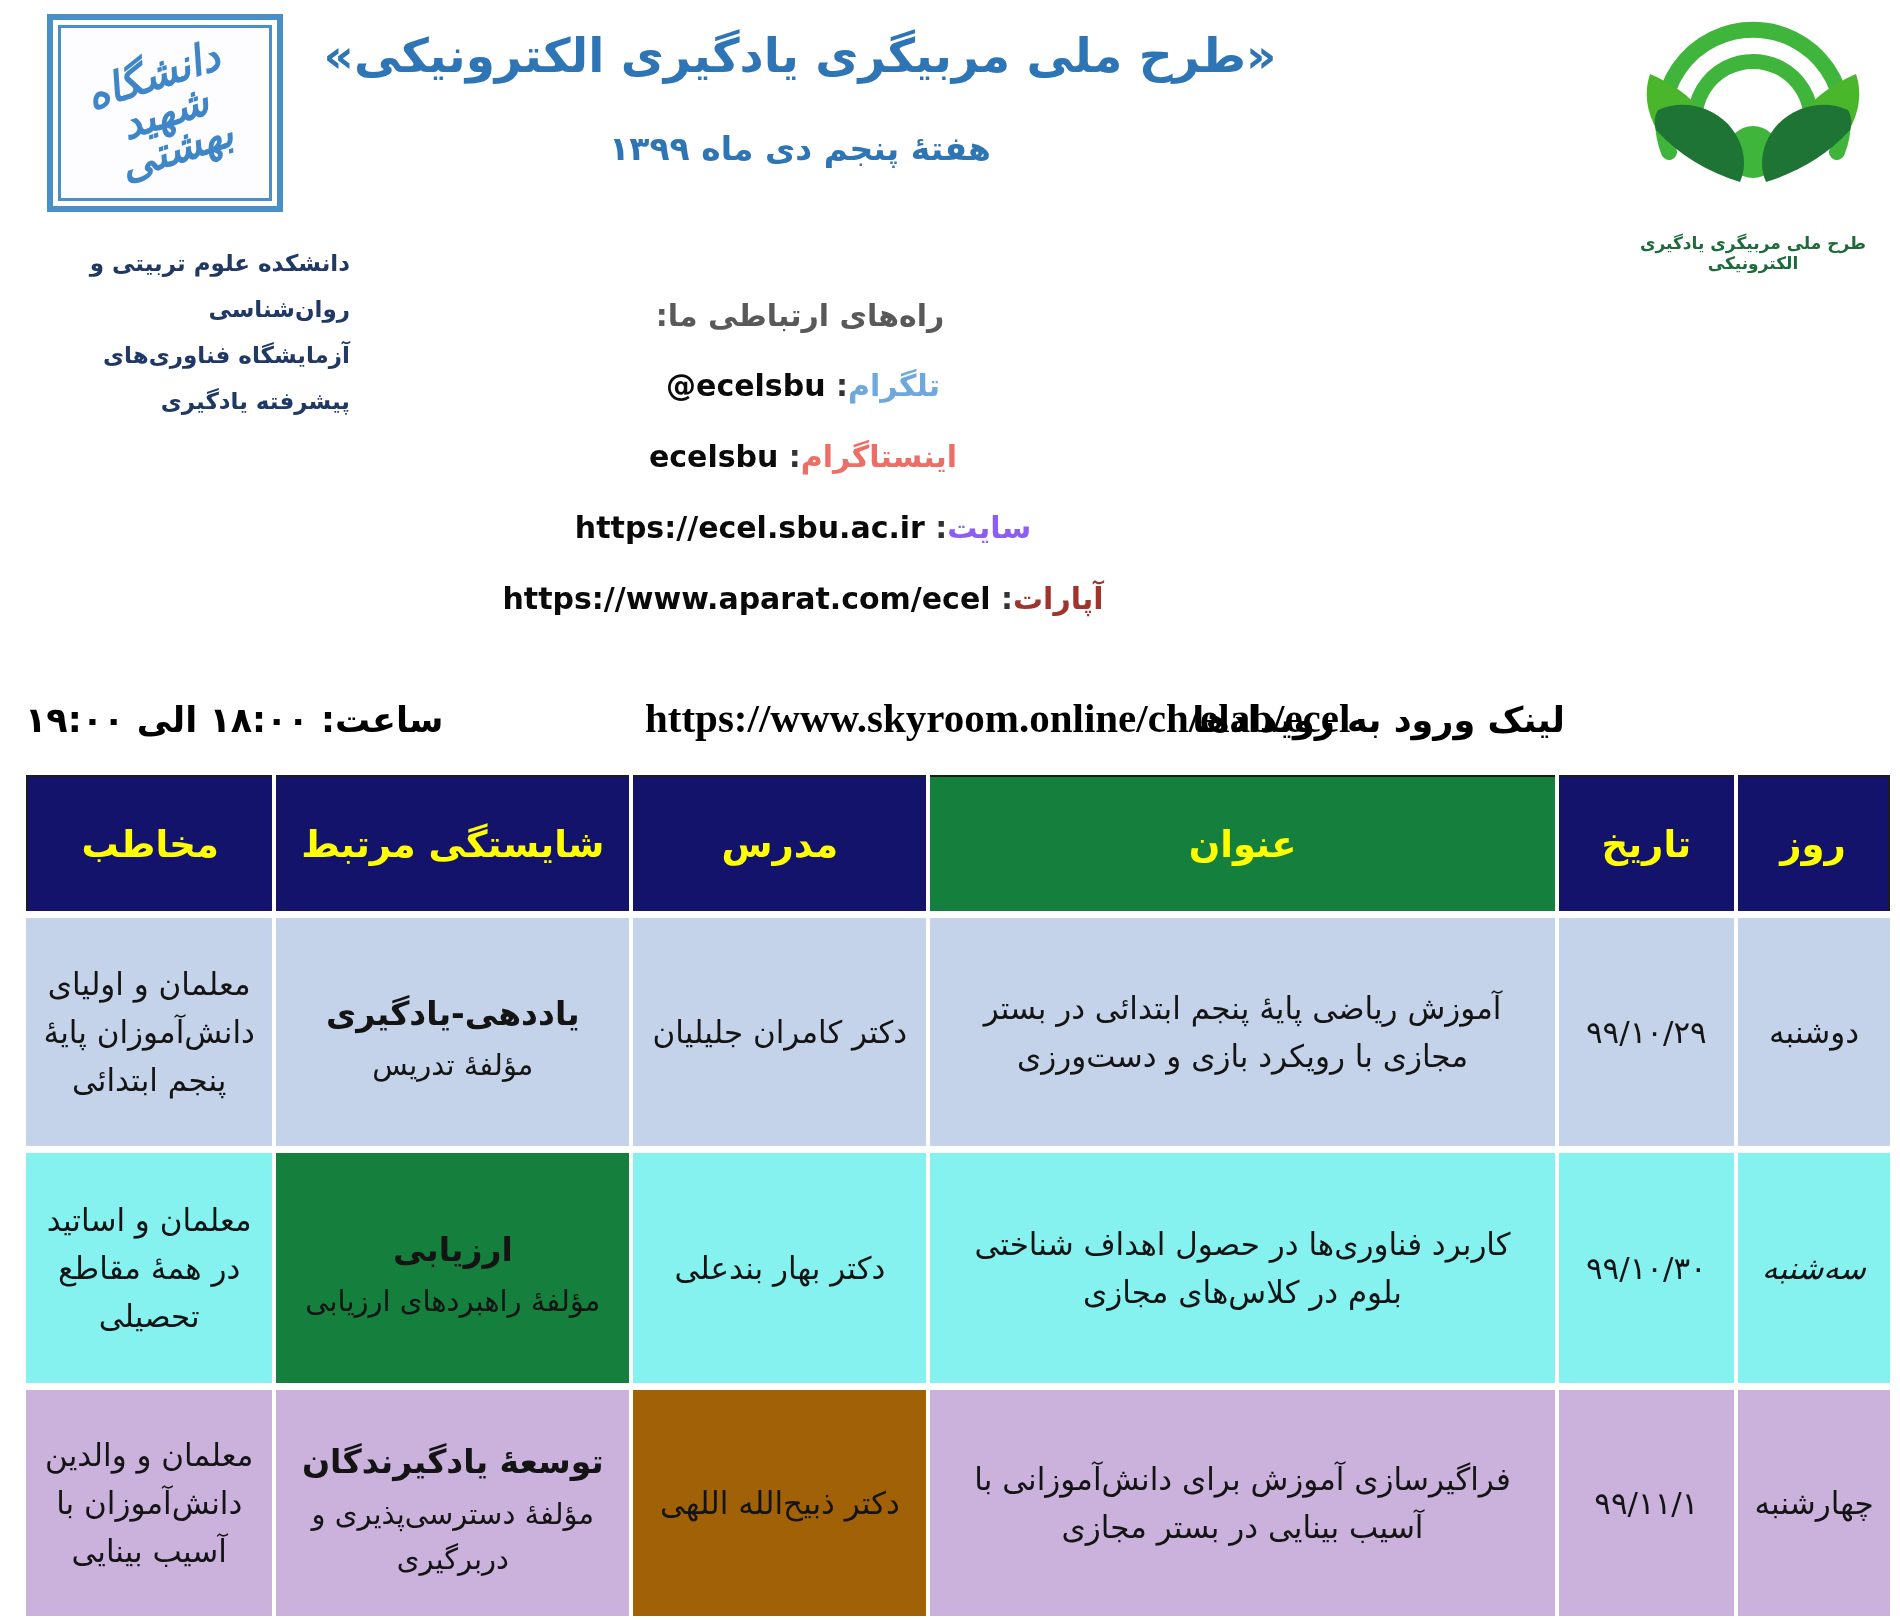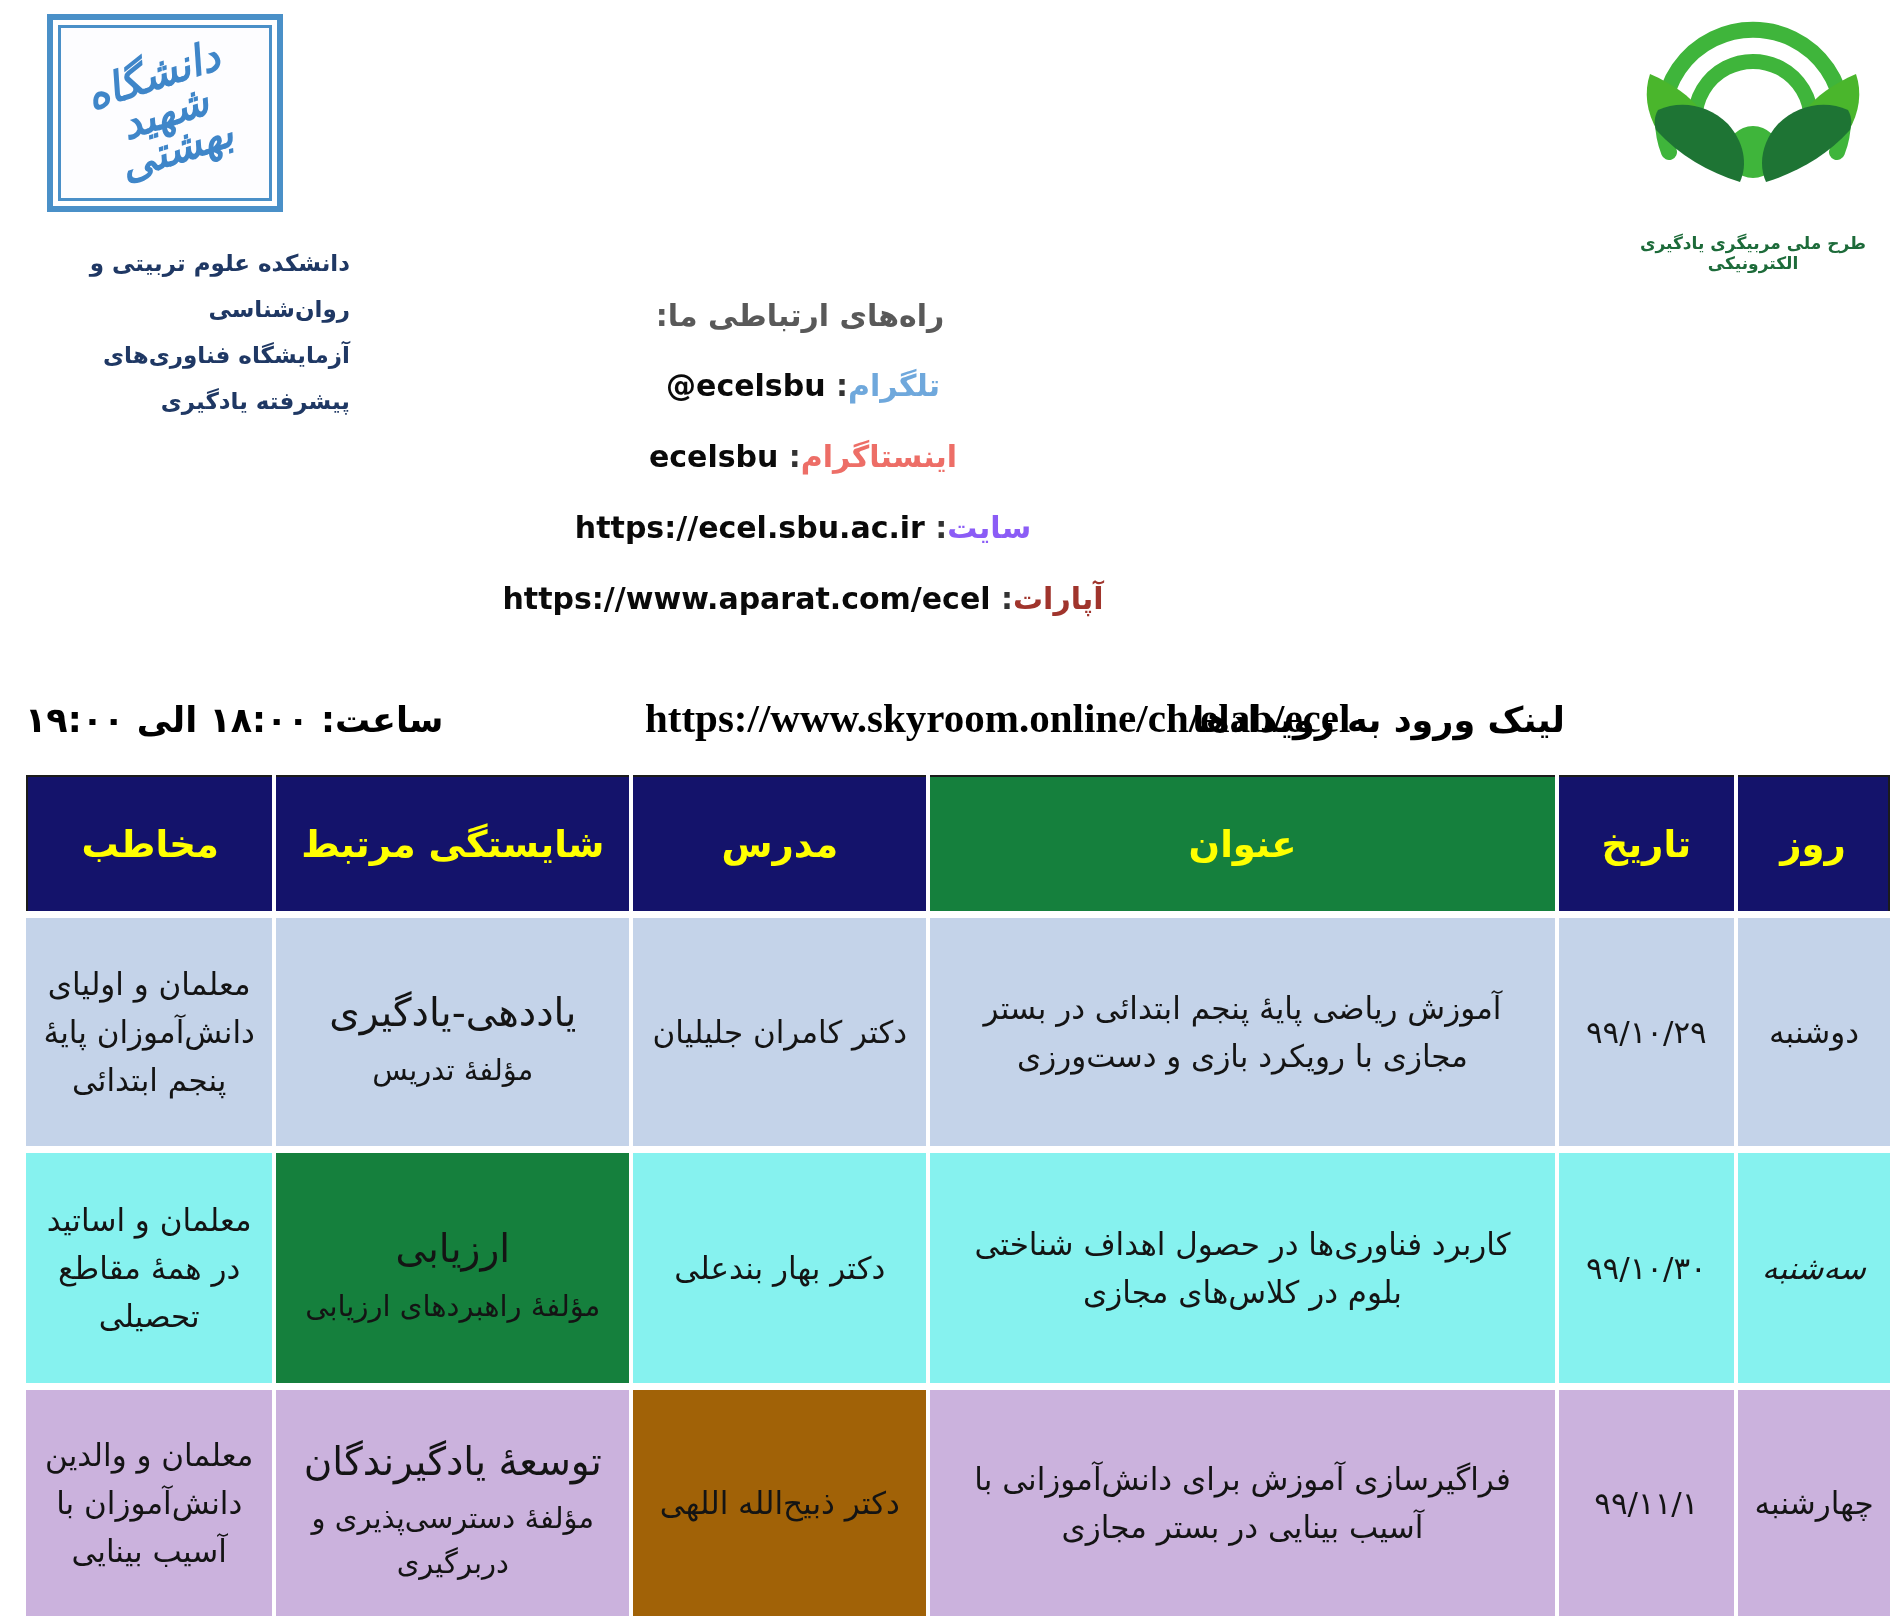--- a/index.html
+++ b/index.html
@@ -44,39 +44,43 @@
   table.schedule th { height:132px; font-size:37px; font-weight:bold; color:#ffff00;
                       text-align:center; vertical-align:middle;
                       border-top:2px solid #1b1b1b; }
   table.schedule th:first-child { border-right:2px solid #1b1b1b; }
   table.schedule th:last-child  { border-left:2px solid #1b1b1b; }
   table.schedule td { font-size:31px; color:#141414; text-align:center; vertical-align:middle;
                       padding:8px 16px; line-height:1.55; }
   tr.r1 td { height:212px; }
   tr.r2 td { height:214px; }
   tr.r3 td { height:210px; }
-  .comp-main { font-weight:normal; font-size:39px;margin-top:12px; }
+  .comp-main { font-weight:bold; font-size:33px;margin-top:12px; }
   .comp-sub  { font-size:29px; margin-top:4px; }
   .c-title { line-height:1.6; }
 </style>
 </head>
 <body>
 
 <div class="page">
 
   <div class="seal">
     <div class="seal-text">دانشگاه
 شهید
 بهشتی</div>
   </div>
   <div class="faculty">
     <div>دانشکده علوم تربیتی و روان‌شناسی</div>
     <div>آزمایشگاه فناوری‌های پیشرفته یادگیری</div>
   </div>
 
+  <div class="head-center">
+    <div class="main-title">«طرح ملی مربیگری یادگیری الکترونیکی»</div>
+    <div class="sub-title">هفتۀ پنجم دی ماه ۱۳۹۹</div>
+  </div>
 
   <div class="prog-logo">
     <svg viewBox="0 0 250 215" width="250" height="215" aria-hidden="true">
       <path d="M41,140 A90,90 0 1 1 209,140" fill="none" stroke="#3fb53b" stroke-width="16" stroke-linecap="round"></path>
       <path d="M74,135 A58,58 0 1 1 176,135" fill="none" stroke="#3fb53b" stroke-width="15" stroke-linecap="round"></path>
       <circle cx="125" cy="140" r="26" fill="#3fb53b"></circle>
       <path d="M22,62 C45,72 62,84 74,100 C64,114 48,122 30,120 C18,100 16,80 22,62 Z" fill="#4ab62c"></path>
       <path d="M28,118 C52,144 80,160 112,170 C120,152 116,130 100,112 C80,92 52,88 30,98 C26,105 26,112 28,118 Z" fill="#1e7434"></path>
       <g transform="translate(250,0) scale(-1,1)">
         <path d="M22,62 C45,72 62,84 74,100 C64,114 48,122 30,120 C18,100 16,80 22,62 Z" fill="#4ab62c"></path>

